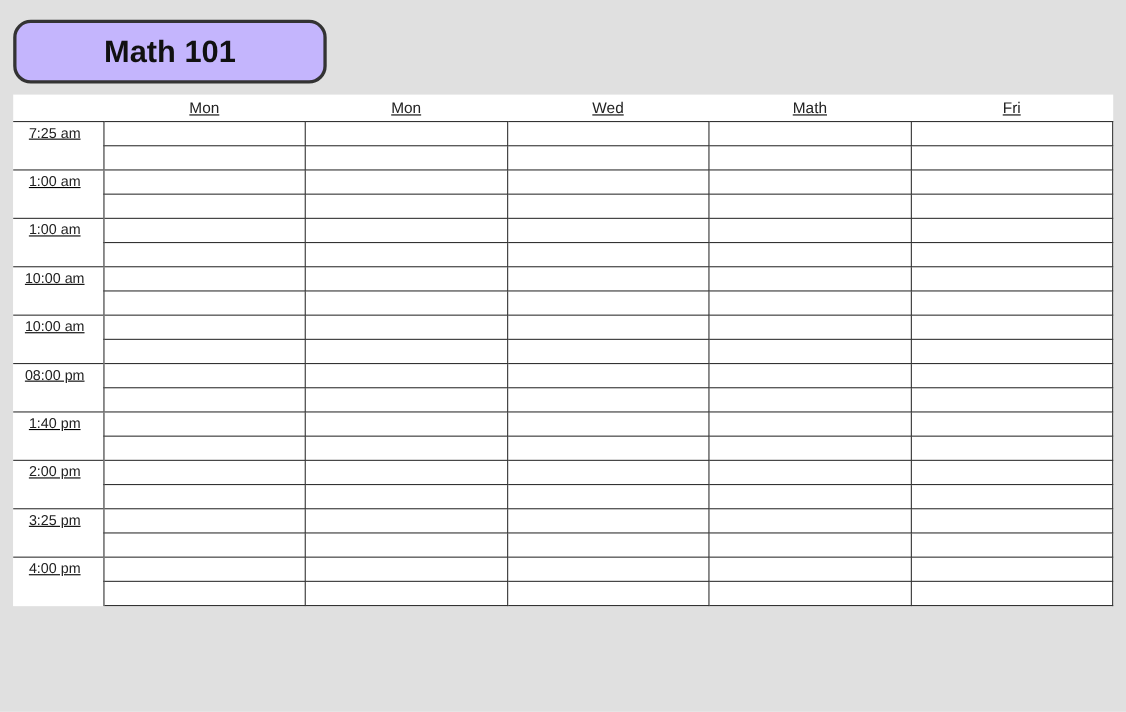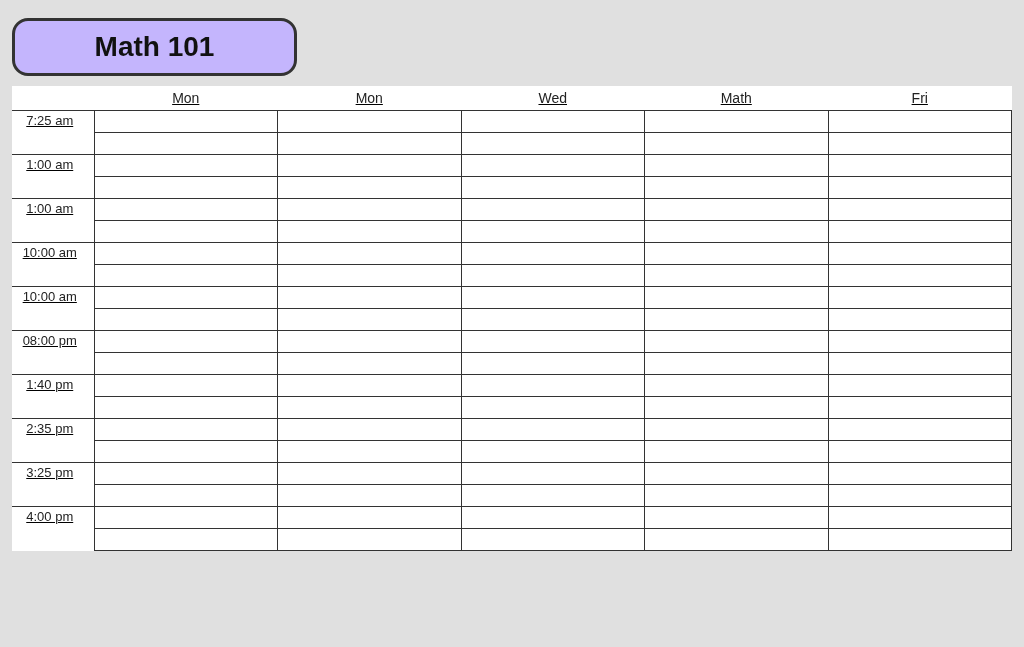--- a/index.html
+++ b/index.html
@@ -216,21 +216,21 @@
             <td></td>
           </tr>
           <tr>
             <td></td>
             <td></td>
             <td></td>
             <td></td>
             <td></td>
           </tr>
           <tr>
-            <td class="time-label-cell" rowspan="2">2:35 pm</td>
+            <td class="time-label-cell" rowspan="2">2:00 pm</td>
             <td></td>
             <td></td>
             <td></td>
             <td></td>
             <td></td>
           </tr>
           <tr>
             <td></td>
             <td></td>
             <td></td>

